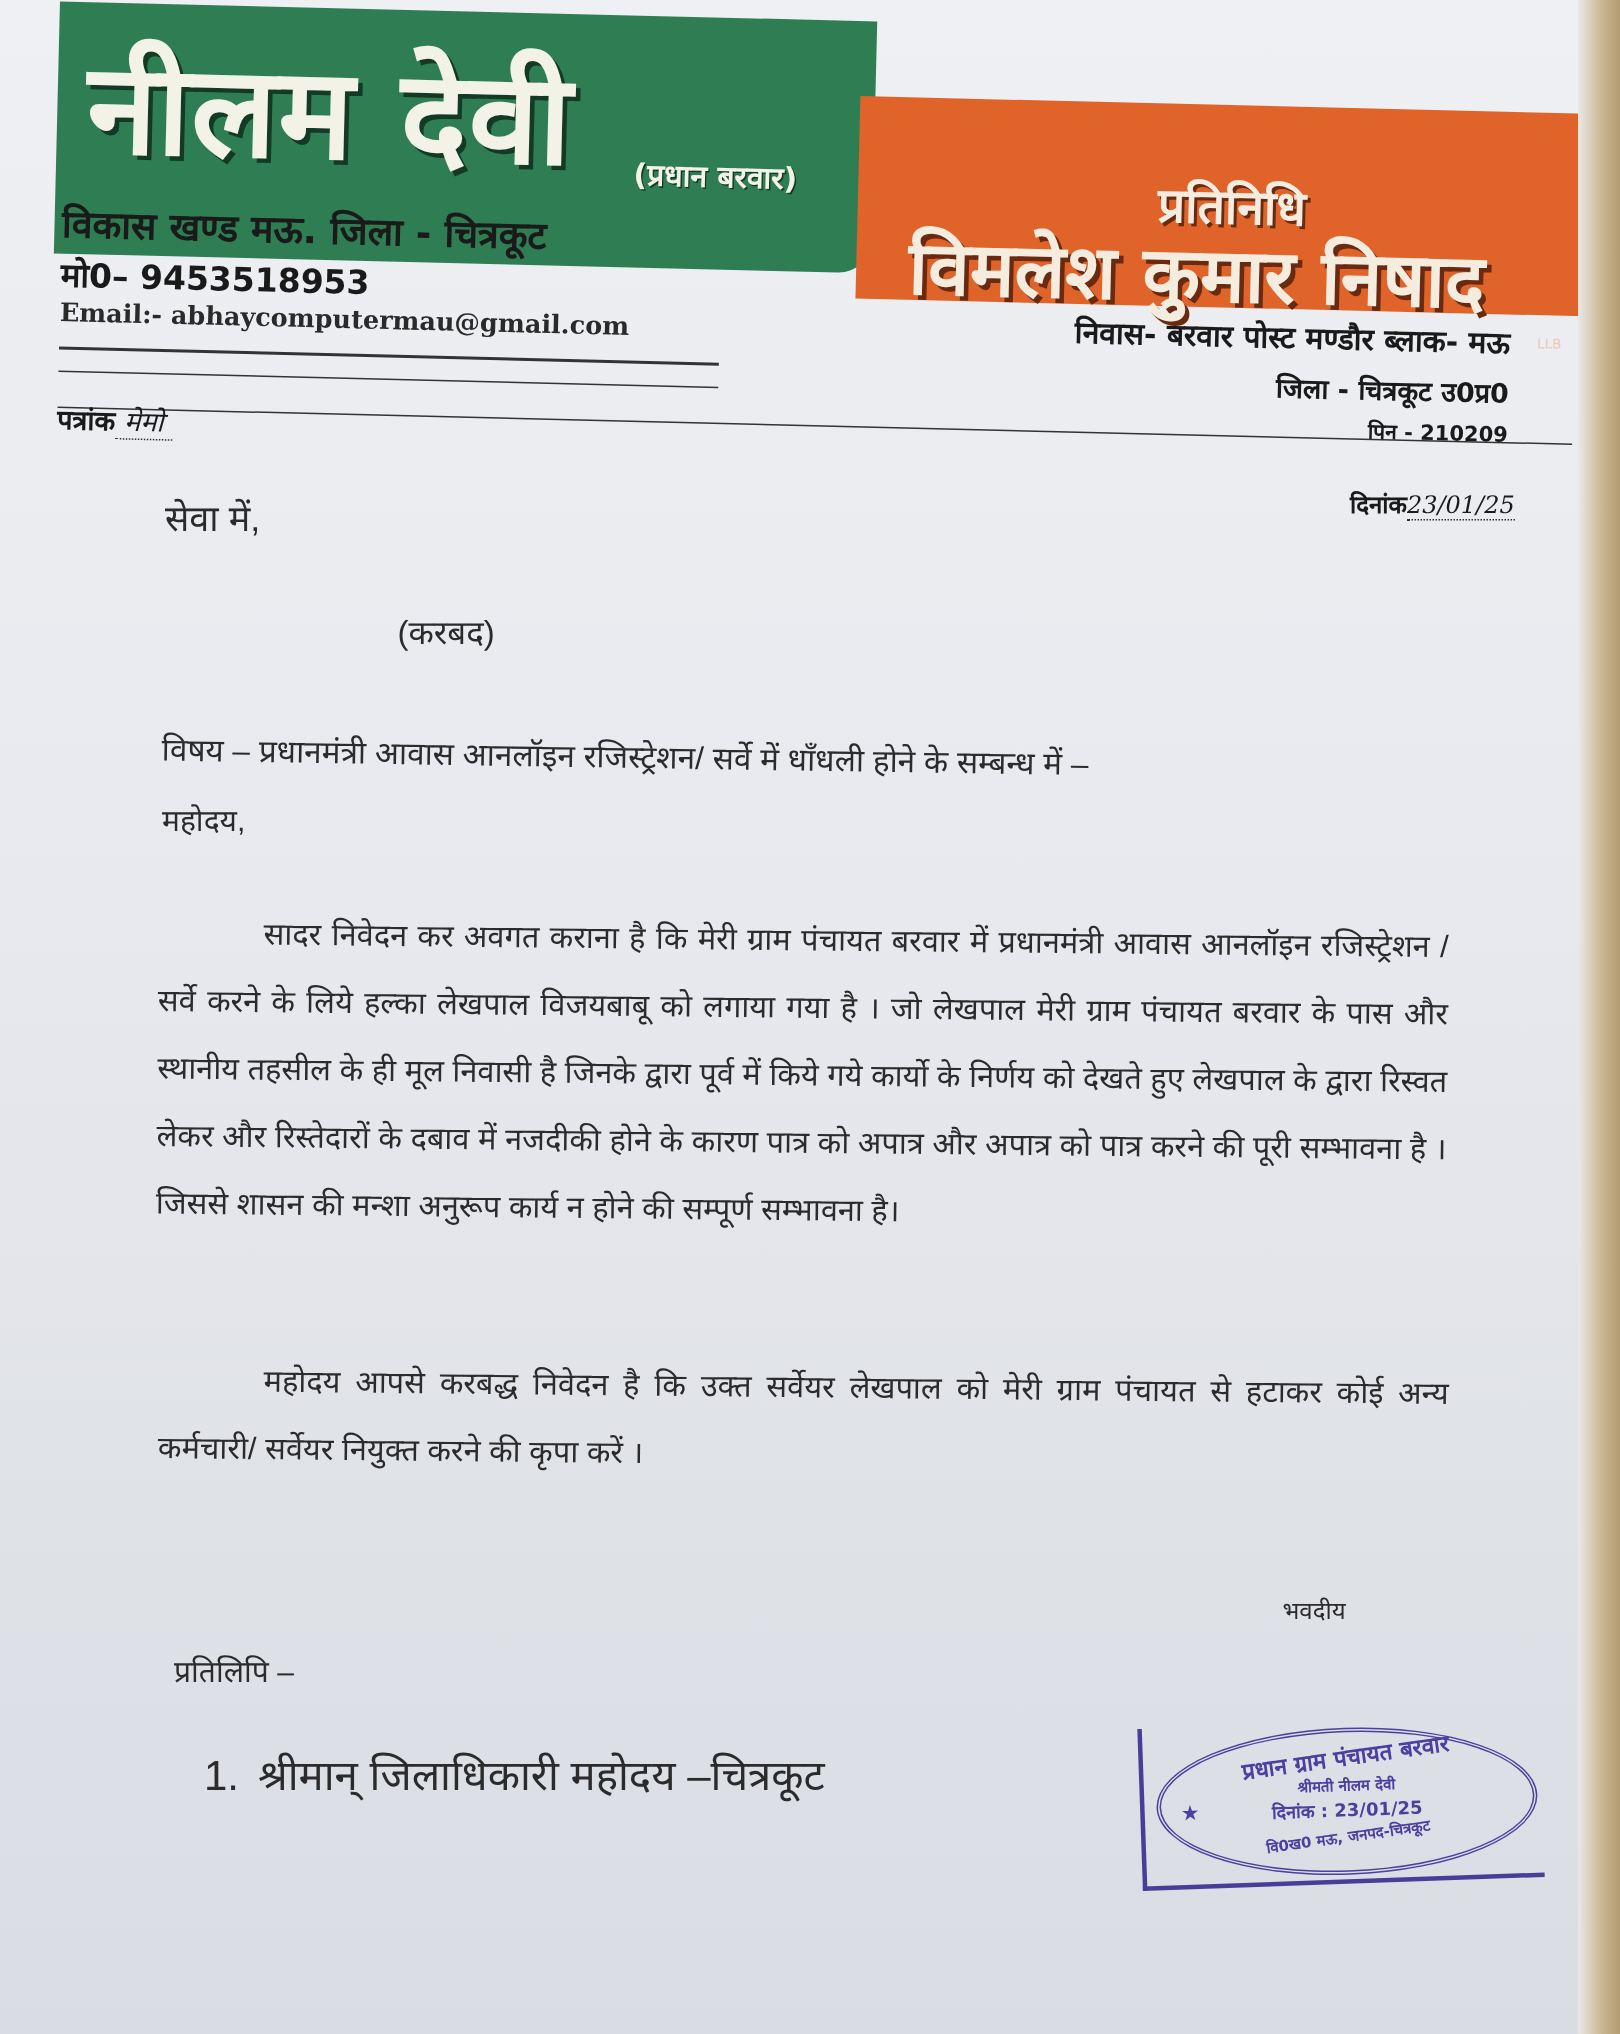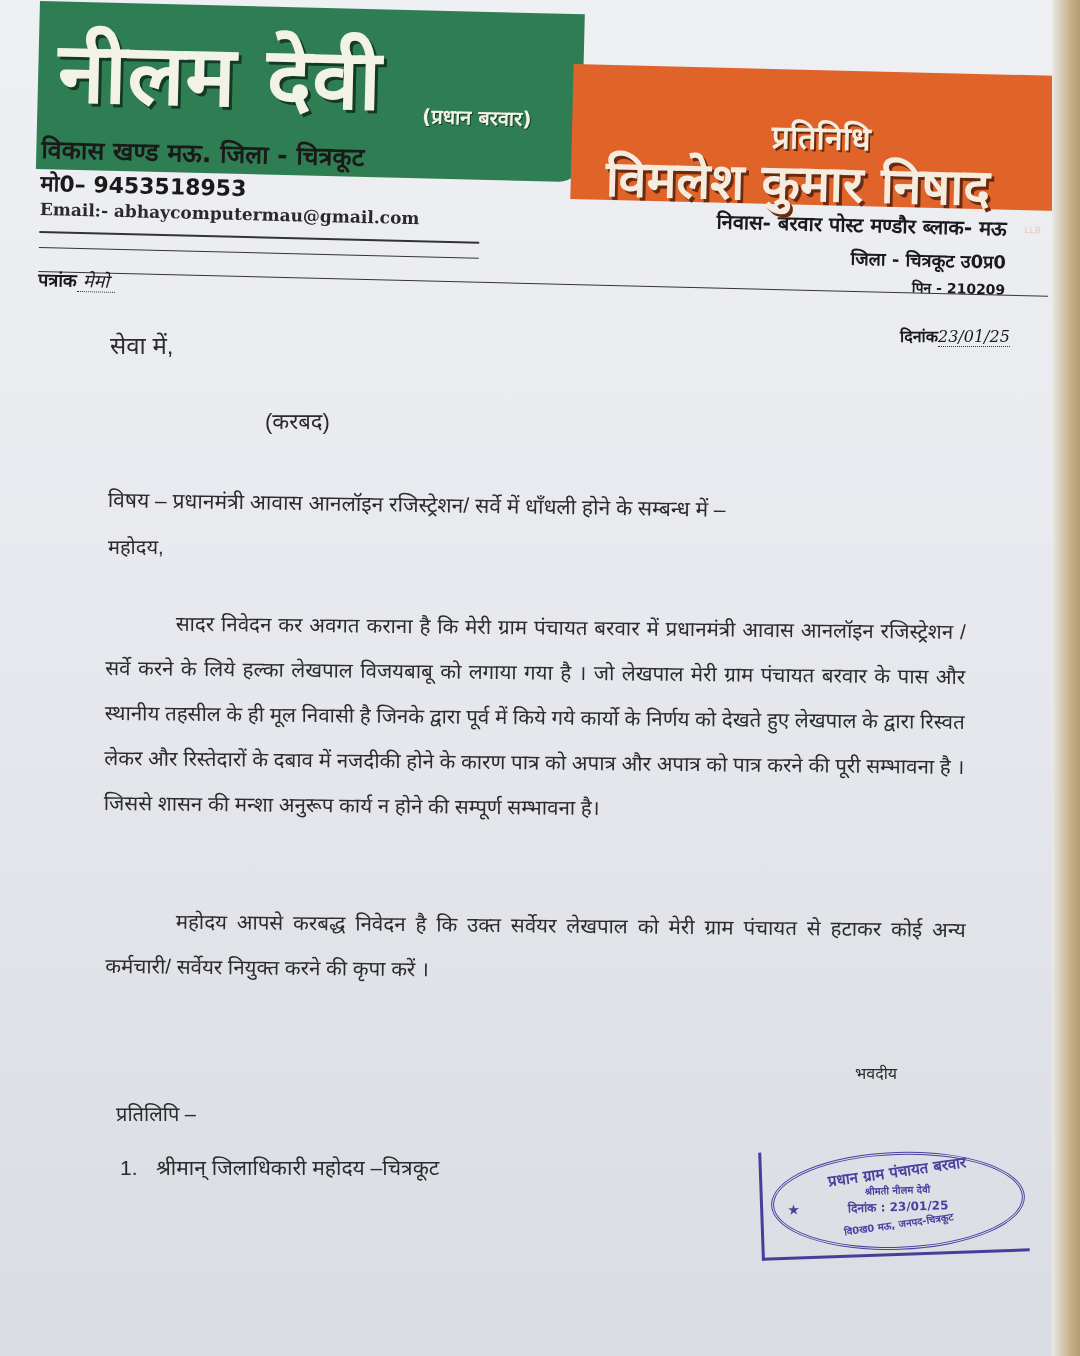--- a/index.html
+++ b/index.html
@@ -70,21 +70,21 @@
   .date { left: 900px; top: 325px; font-size: 16px; font-weight: bold; font-family: "DejaVu Sans", sans-serif; color: #1a1a1a; }
   .date .hand { font-weight: normal; font-style: italic; font-family: "DejaVu Serif", serif; border-bottom: 1px dotted #333; }
   .subject { left: 108px; top: 485px; font-size: 21px; transform: rotate(0.9deg); transform-origin: 0 0; white-space: nowrap; }
   .salutation { left: 108px; top: 533px; font-size: 20px; }
   .para { left: 106px; width: 860px; font-size: 20.5px; line-height: 45px; text-align: justify; transform: rotate(0.6deg); transform-origin: 0 0; }
   .para1 { top: 600px; }
   .para2 { top: 898px; }
   .indent { display: inline-block; width: 70px; }
   .bhavdiya { left: 855px; top: 1062px; font-size: 16px; }
   .cc-label { left: 100px; top: 1100px; font-size: 20px; margin-left: 16px; }
-  .cc-list { left: 120px; top: 1150px; font-size: 21px; line-height: 35px; margin: 0; padding: 0; list-style: none; }
+  .cc-list { left: 120px; top: 1150px; font-size: 28px; line-height: 35px; margin: 16px; padding: 0; list-style: none; }
   .cc-list li span.num { display: inline-block; width: 36px; }
 
   .stamp {
     position: absolute; left: 760px; top: 1148px; width: 265px; height: 105px;
     border-left: 3px solid #4a3d9a; border-bottom: 3px solid #4a3d9a;
     transform: rotate(-2deg);
   }
   .stamp-oval {
     position: absolute; left: 8px; top: 4px; width: 248px; height: 92px;
     border: 3px double #4b3fa0; border-radius: 50%;

